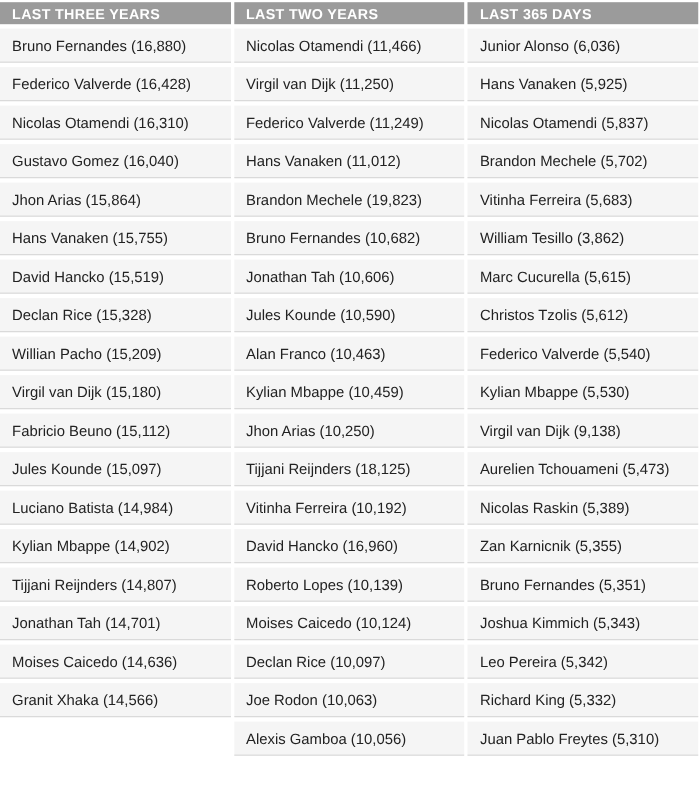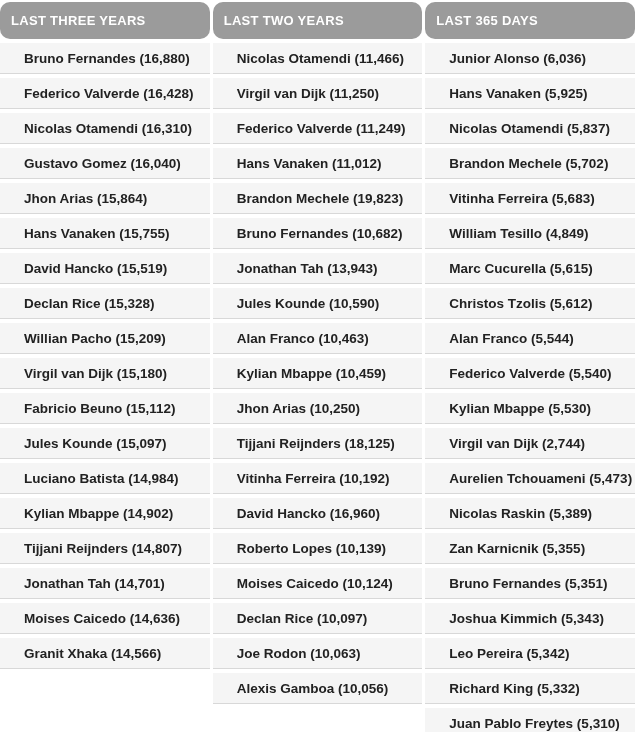--- a/index.html
+++ b/index.html
@@ -11,47 +11,45 @@
     overflow: hidden;
   }
   .table {
     display: grid;
     grid-template-columns: 1fr 1fr 1fr;
     column-gap: 3px;
     padding-top: 2px;
   }
   .column { display: block; }
   .header-cell {
-    height: 37px;
+    height: 20px;
     background: var(--header-bg, #9b9b9b);
     color: var(--header-text, #ffffff);
     font-weight: 700;
     font-size: 13px;
     letter-spacing: 0.3px;
     display: flex;
     align-items: center;
     padding-left: 11px;
     margin-bottom: 4px;
     white-space: nowrap;
     overflow: hidden;
-    border-radius: 10px;
   }
   .cell {
     height: 30px;
     background: var(--cell-bg, #f5f5f5);
     border-bottom: 1px solid var(--cell-border, #d8d8d8);
     margin-bottom: 4px;
     display: flex;
     align-items: center;
-    padding-left: 24px;
+    padding-left: 11px;
     font-size: 13.5px;
     color: var(--text, #222222);
     white-space: nowrap;
     overflow: hidden;
-    font-weight: bold;
   }
 </style>
 </head>
 <body>
 
 <div class="table" id="table">
     <div class="column">
       <div class="header-cell">LAST THREE YEARS</div>
       <div class="cell">Bruno Fernandes (16,880)</div>
       <div class="cell">Federico Valverde (16,428)</div>
@@ -73,48 +71,47 @@
       <div class="cell">Granit Xhaka (14,566)</div>
     </div>
     <div class="column">
       <div class="header-cell">LAST TWO YEARS</div>
       <div class="cell">Nicolas Otamendi (11,466)</div>
       <div class="cell">Virgil van Dijk (11,250)</div>
       <div class="cell">Federico Valverde (11,249)</div>
       <div class="cell">Hans Vanaken (11,012)</div>
       <div class="cell">Brandon Mechele (19,823)</div>
       <div class="cell">Bruno Fernandes (10,682)</div>
-      <div class="cell">Jonathan Tah (13,943)</div>
+      <div class="cell">Jonathan Tah (10,606)</div>
       <div class="cell">Jules Kounde (10,590)</div>
       <div class="cell">Alan Franco (10,463)</div>
       <div class="cell">Kylian Mbappe (10,459)</div>
       <div class="cell">Jhon Arias (10,250)</div>
       <div class="cell">Tijjani Reijnders (18,125)</div>
       <div class="cell">Vitinha Ferreira (10,192)</div>
       <div class="cell">David Hancko (16,960)</div>
       <div class="cell">Roberto Lopes (10,139)</div>
       <div class="cell">Moises Caicedo (10,124)</div>
       <div class="cell">Declan Rice (10,097)</div>
       <div class="cell">Joe Rodon (10,063)</div>
       <div class="cell">Alexis Gamboa (10,056)</div>
     </div>
     <div class="column">
       <div class="header-cell">LAST 365 DAYS</div>
       <div class="cell">Junior Alonso (6,036)</div>
       <div class="cell">Hans Vanaken (5,925)</div>
       <div class="cell">Nicolas Otamendi (5,837)</div>
       <div class="cell">Brandon Mechele (5,702)</div>
       <div class="cell">Vitinha Ferreira (5,683)</div>
-      <div class="cell">William Tesillo (4,849)</div>
+      <div class="cell">William Tesillo (3,862)</div>
       <div class="cell">Marc Cucurella (5,615)</div>
       <div class="cell">Christos Tzolis (5,612)</div>
-      <div class="cell">Alan Franco (5,544)</div>
       <div class="cell">Federico Valverde (5,540)</div>
       <div class="cell">Kylian Mbappe (5,530)</div>
-      <div class="cell">Virgil van Dijk (2,744)</div>
+      <div class="cell">Virgil van Dijk (9,138)</div>
       <div class="cell">Aurelien Tchouameni (5,473)</div>
       <div class="cell">Nicolas Raskin (5,389)</div>
       <div class="cell">Zan Karnicnik (5,355)</div>
       <div class="cell">Bruno Fernandes (5,351)</div>
       <div class="cell">Joshua Kimmich (5,343)</div>
       <div class="cell">Leo Pereira (5,342)</div>
       <div class="cell">Richard King (5,332)</div>
       <div class="cell">Juan Pablo Freytes (5,310)</div>
     </div>
   </div>

